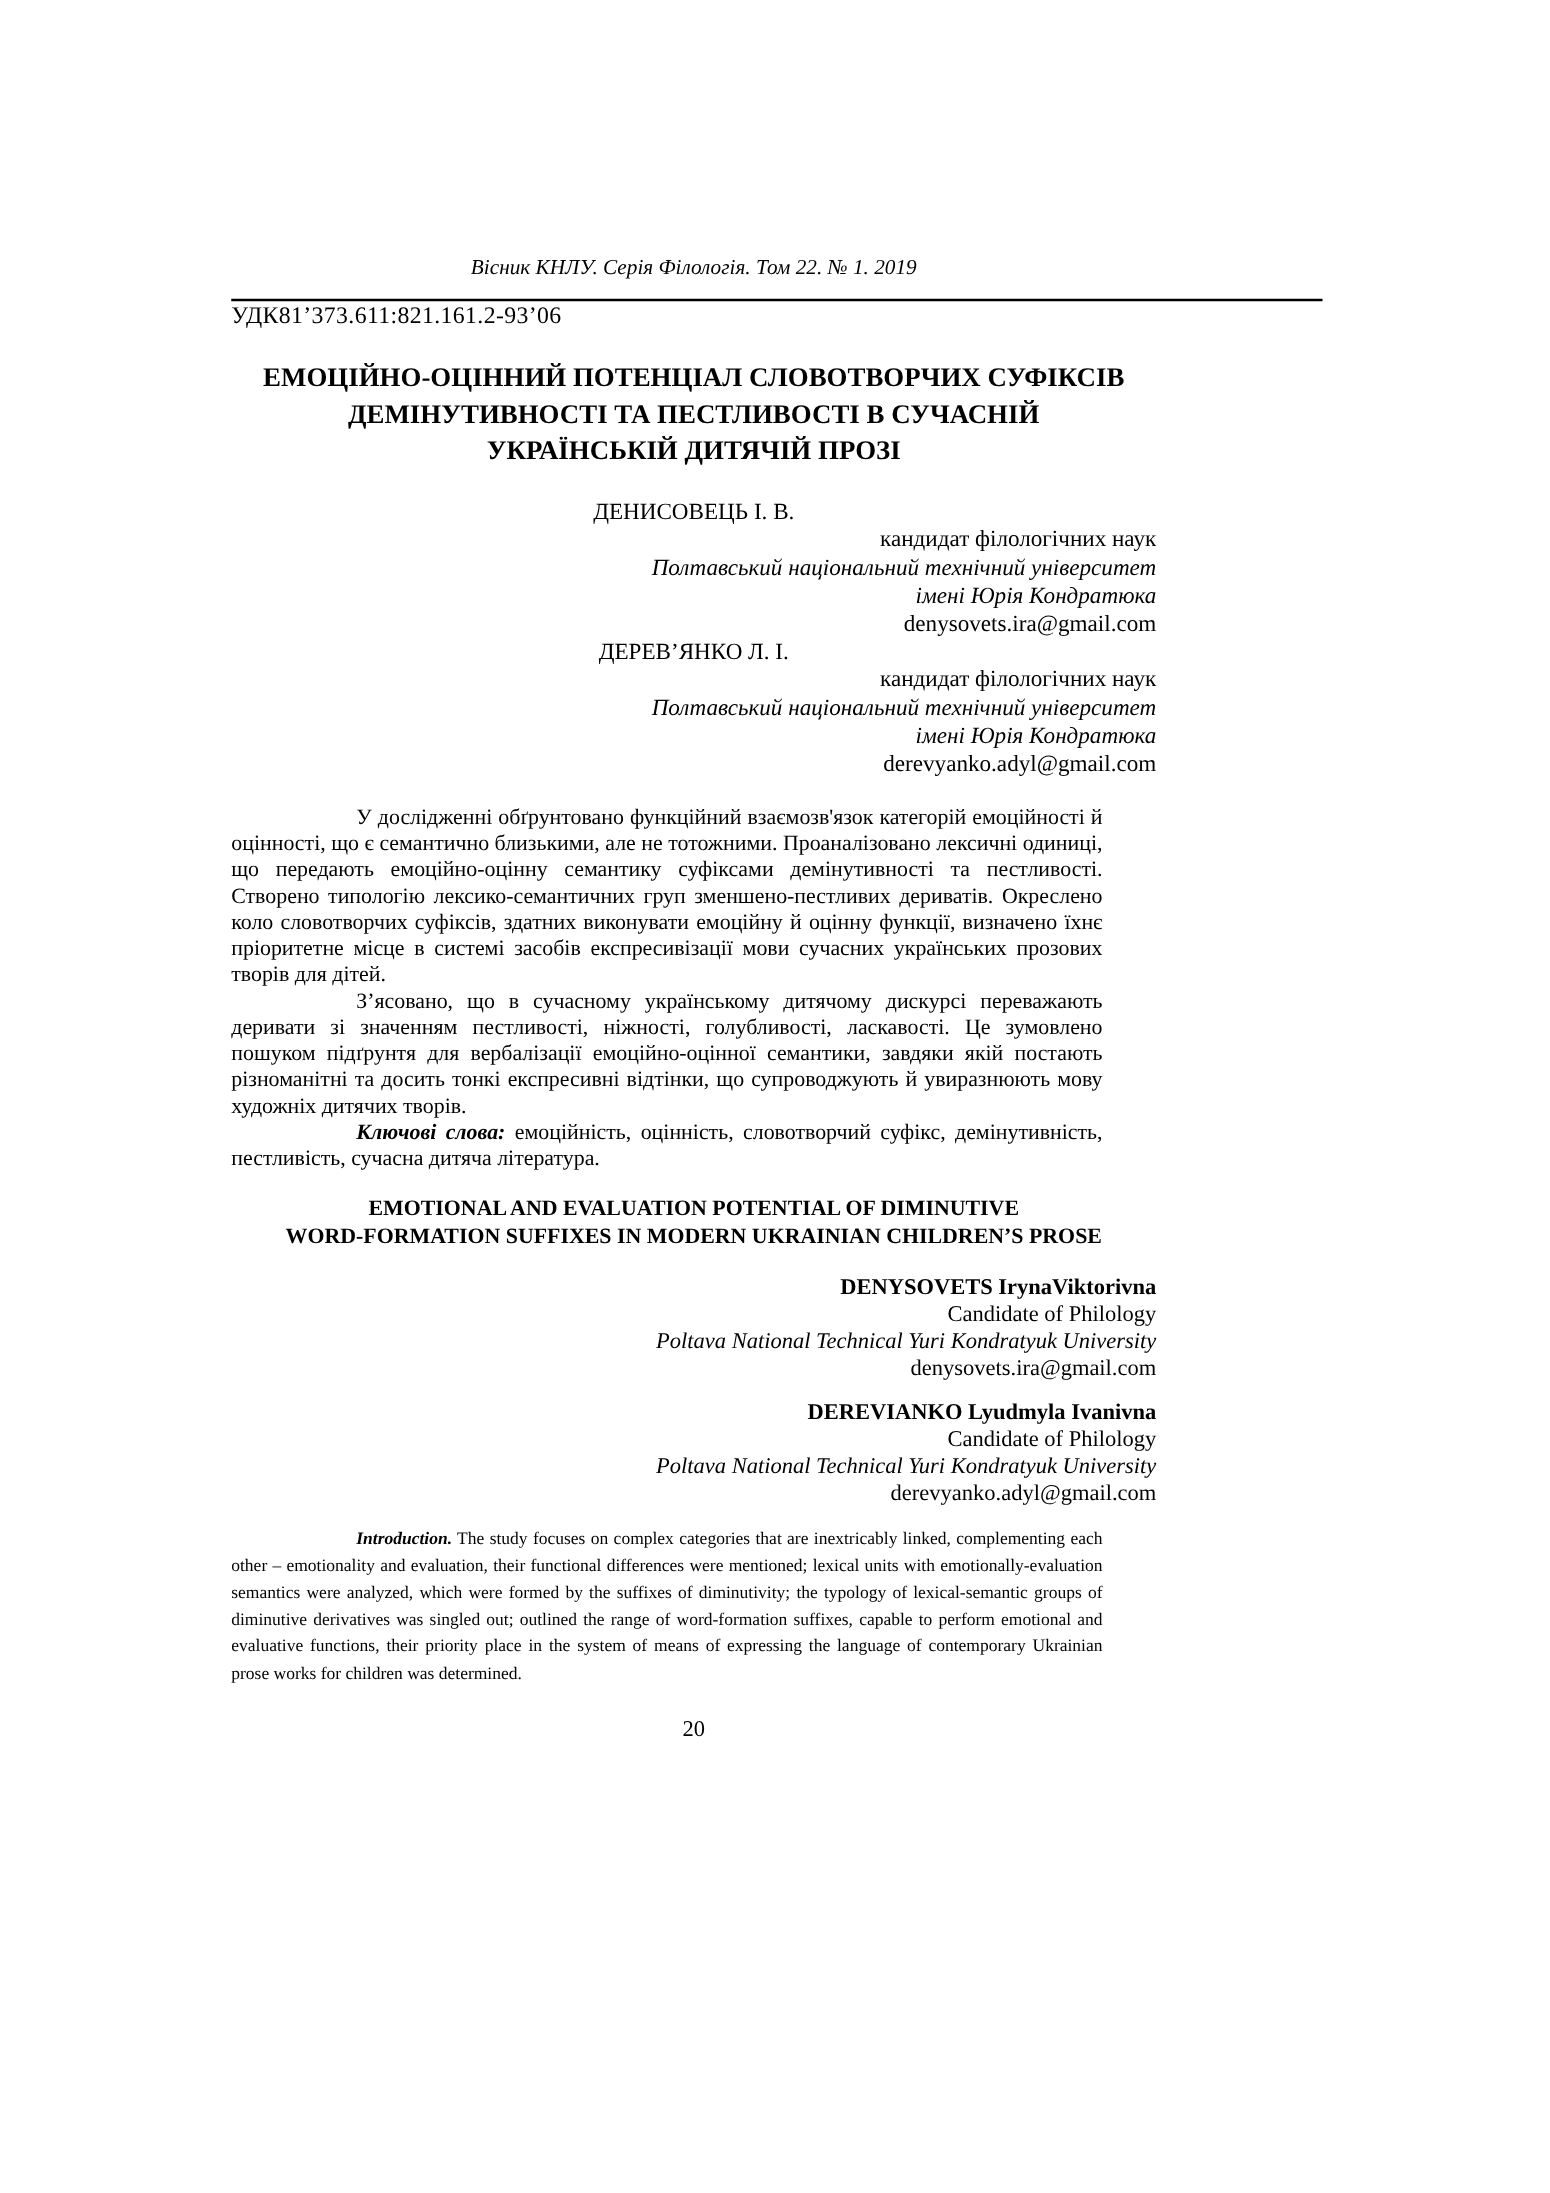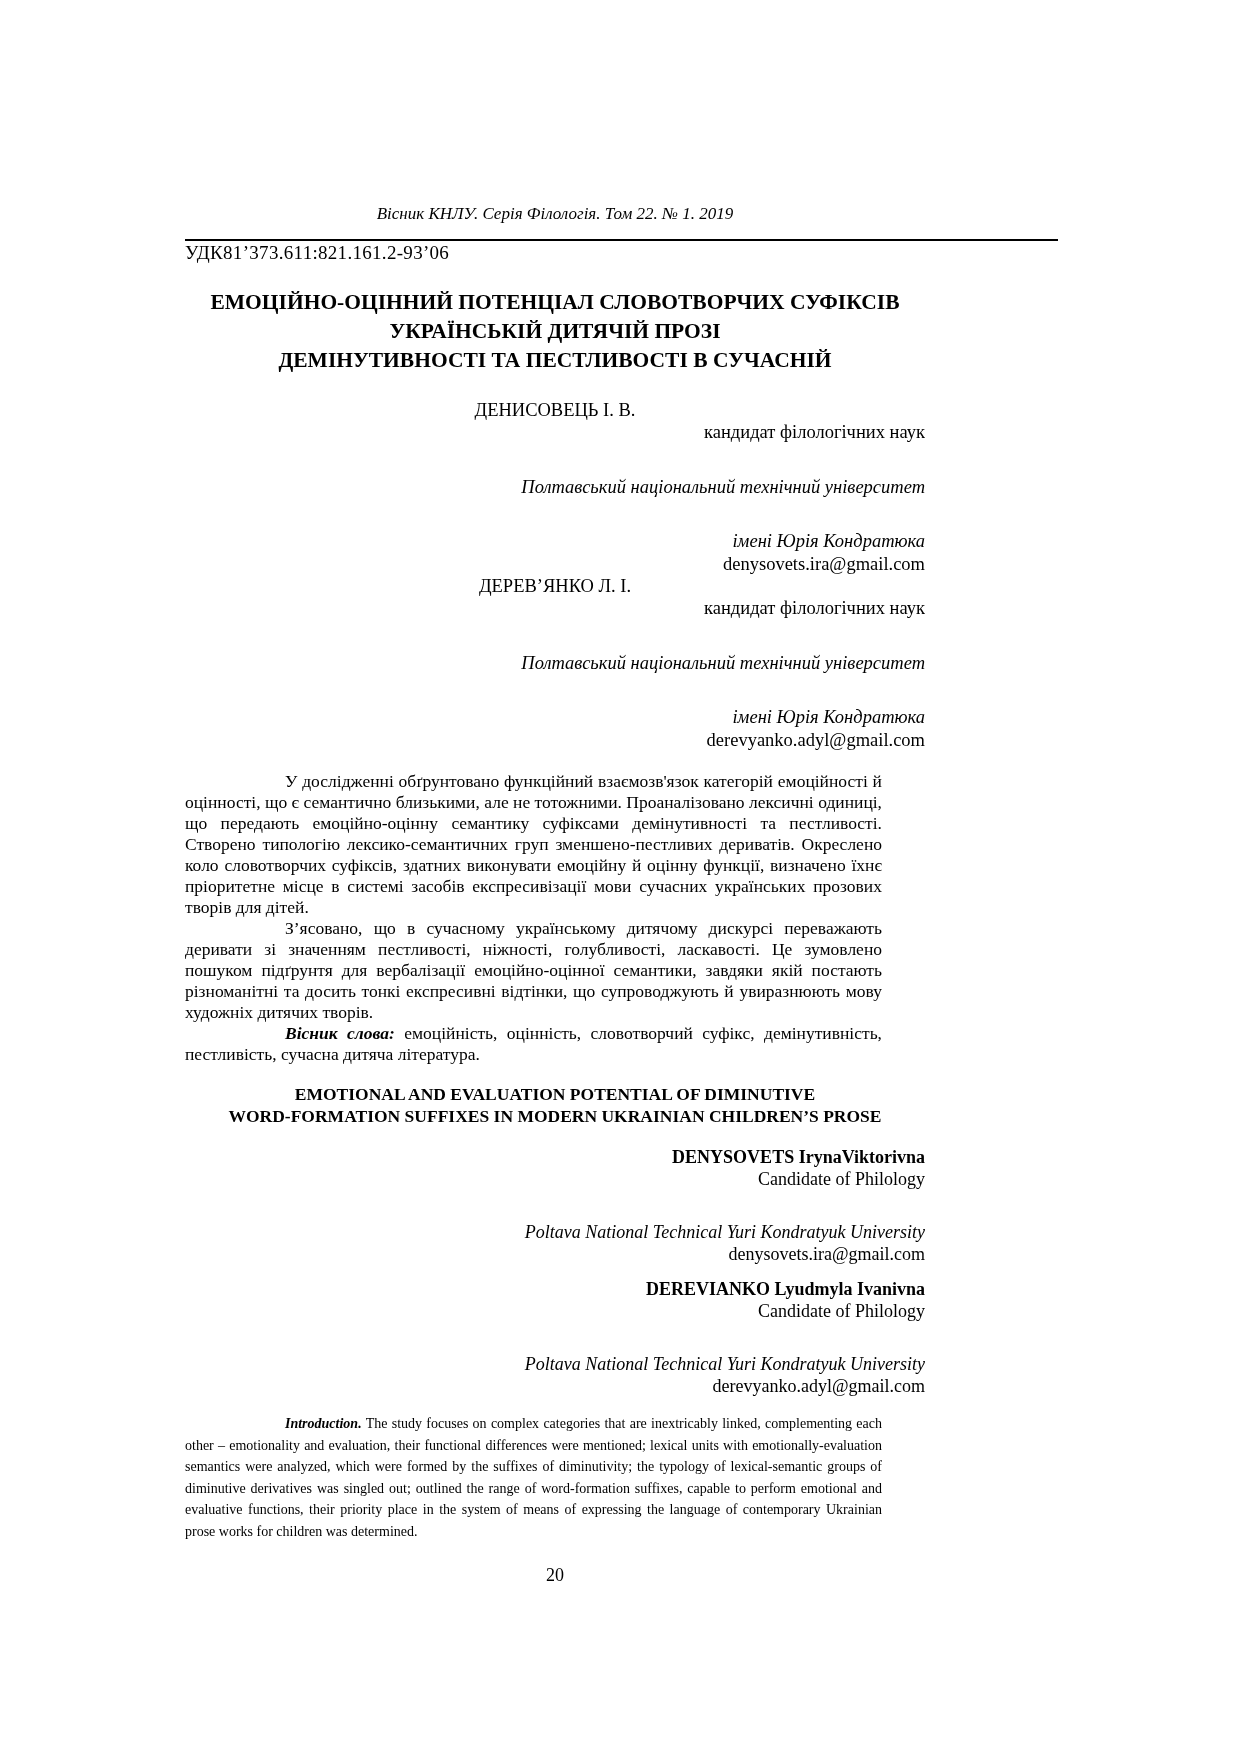--- a/index.html
+++ b/index.html
@@ -48,21 +48,21 @@
     line-height: 29px;
   }
   .tline { display: block; }
   .author-block {
     font-size: 18.5px;
     line-height: 22.4px;
   }
   .author-block.first { margin-top: 24px; }
   .a-name { text-align: center; }
   .a-right { text-align: right; }
-  .i { font-style: italic; margin-top: 32px; }
+  .i { font-style: italic; }
   .abstract {
     width: 697px;
     font-size: 17.5px;
     line-height: 21px;
     text-align: justify;
     text-indent: 100px;
   }
   .abstract.first { margin-top: 20px; }
   .kw-label { font-weight: bold; font-style: italic; }
   .title-en {
@@ -103,22 +103,22 @@
   <div class="header-rule"></div>
 
   <div class="content">
 
     <div class="journal-header">Вісник КНЛУ. Серія Філологія. Том 22. № 1. 2019</div>
 
     <div class="udc">УДК81’373.611:821.161.2-93’06</div>
 
     <h1 class="title-uk">
       <span class="tline">ЕМОЦІЙНО-ОЦІННИЙ ПОТЕНЦІАЛ СЛОВОТВОРЧИХ СУФІКСІВ</span>
+      <span class="tline">ДЕМІНУТИВНОСТІ ТА ПЕСТЛИВОСТІ В СУЧАСНІЙ</span>
       <span class="tline">УКРАЇНСЬКІЙ ДИТЯЧІЙ ПРОЗІ</span>
-      <span class="tline">ДЕМІНУТИВНОСТІ ТА ПЕСТЛИВОСТІ В СУЧАСНІЙ</span>
     </h1>
 
     <div class="author-block first">
       <div class="a-name">ДЕНИСОВЕЦЬ І. В.</div>
       <div class="a-right">кандидат філологічних наук</div>
       <div class="a-right i">Полтавський національний технічний університет</div>
       <div class="a-right i">імені Юрія Кондратюка</div>
       <div class="a-right">denysovets.ira@gmail.com</div>
     </div>
 
@@ -127,21 +127,21 @@
       <div class="a-right">кандидат філологічних наук</div>
       <div class="a-right i">Полтавський національний технічний університет</div>
       <div class="a-right i">імені Юрія Кондратюка</div>
       <div class="a-right">derevyanko.adyl@gmail.com</div>
     </div>
 
     <p class="abstract first">У дослідженні обґрунтовано функційний взаємозв'язок категорій емоційності й оцінності, що є семантично близькими, але не тотожними. Проаналізовано лексичні одиниці, що передають емоційно-оцінну семантику суфіксами демінутивності та пестливості. Створено типологію лексико-семантичних груп зменшено-пестливих дериватів. Окреслено коло словотворчих суфіксів, здатних виконувати емоційну й оцінну функції, визначено їхнє пріоритетне місце в системі засобів експресивізації мови сучасних українських прозових творів для дітей.</p>
 
     <p class="abstract">З’ясовано, що в сучасному українському дитячому дискурсі переважають деривати зі значенням пестливості, ніжності, голубливості, ласкавості. Це зумовлено пошуком підґрунтя для вербалізації емоційно-оцінної семантики, завдяки якій постають різноманітні та досить тонкі експресивні відтінки, що супроводжують й увиразнюють мову художніх дитячих творів.</p>
 
-    <p class="abstract"><span class="kw-label">Вісник слова:</span> <span>емоційність, оцінність, словотворчий суфікс, демінутивність, пестливість, сучасна дитяча література.</span></p>
+    <p class="abstract"><span class="kw-label">Ключові слова:</span> <span>емоційність, оцінність, словотворчий суфікс, демінутивність, пестливість, сучасна дитяча література.</span></p>
 
     <h2 class="title-en">
       <span class="tline">EMOTIONAL AND EVALUATION POTENTIAL OF DIMINUTIVE</span>
       <span class="tline">WORD-FORMATION SUFFIXES IN MODERN UKRAINIAN CHILDREN’S PROSE</span>
     </h2>
 
     <div class="author-block-en">
       <div class="ab-en-name">DENYSOVETS IrynaViktorivna</div>
       <div>Candidate of Philology</div>
       <div class="i">Poltava National Technical Yuri Kondratyuk University</div>

